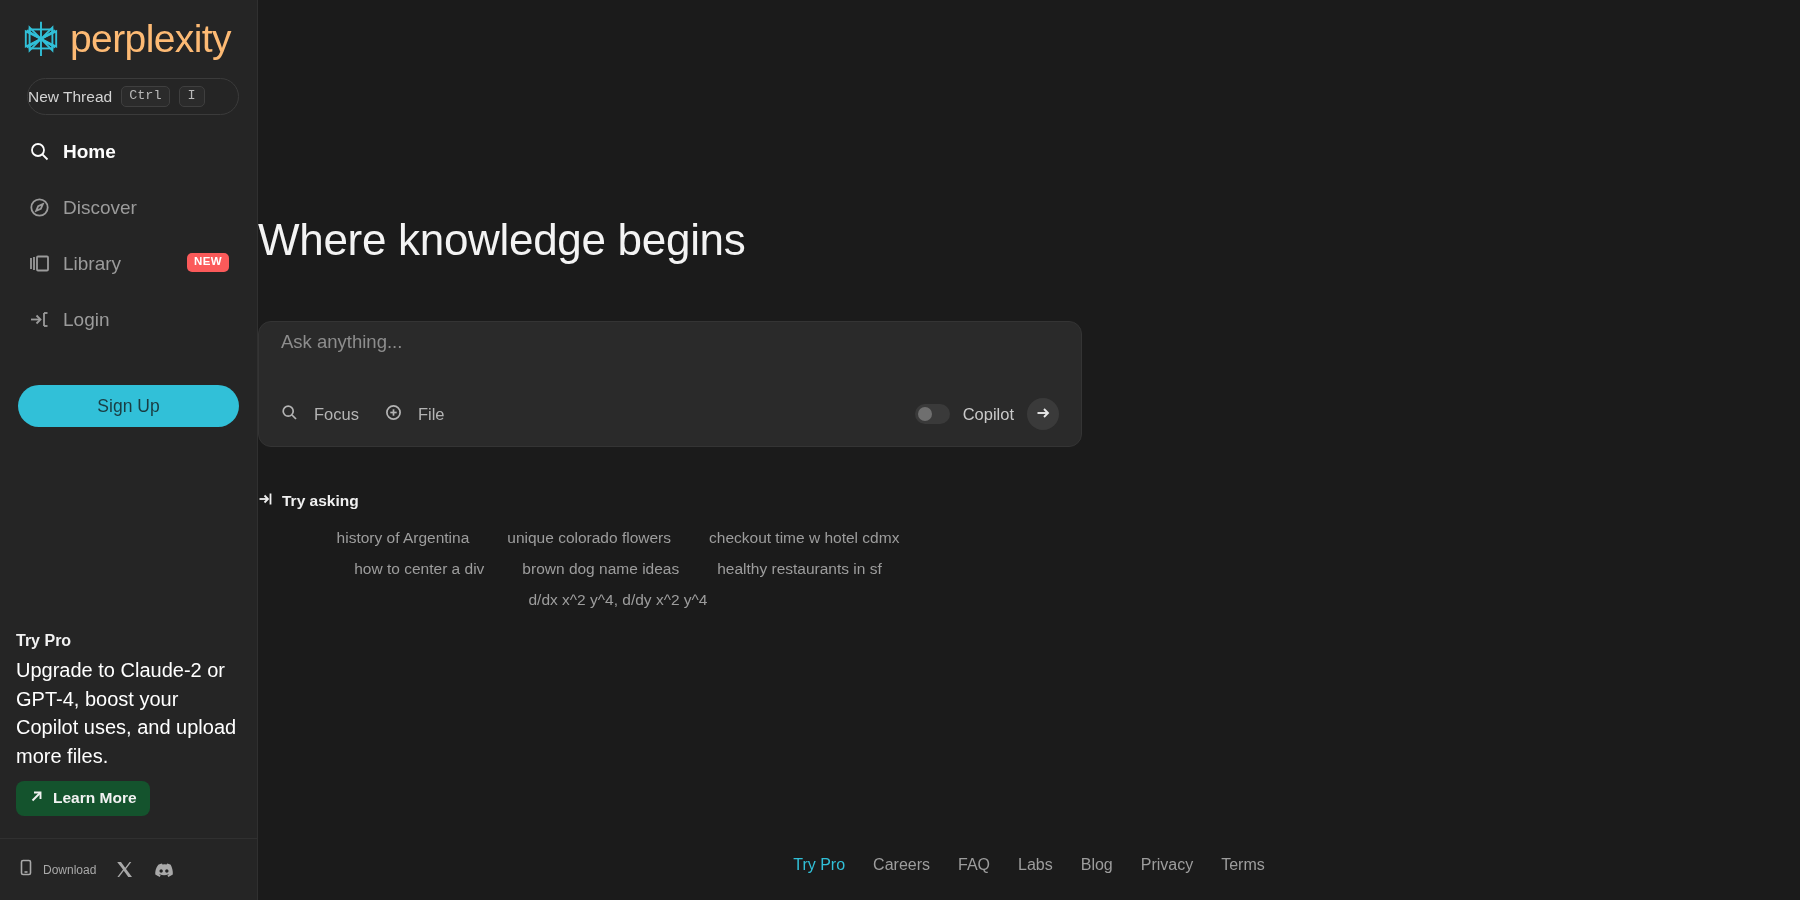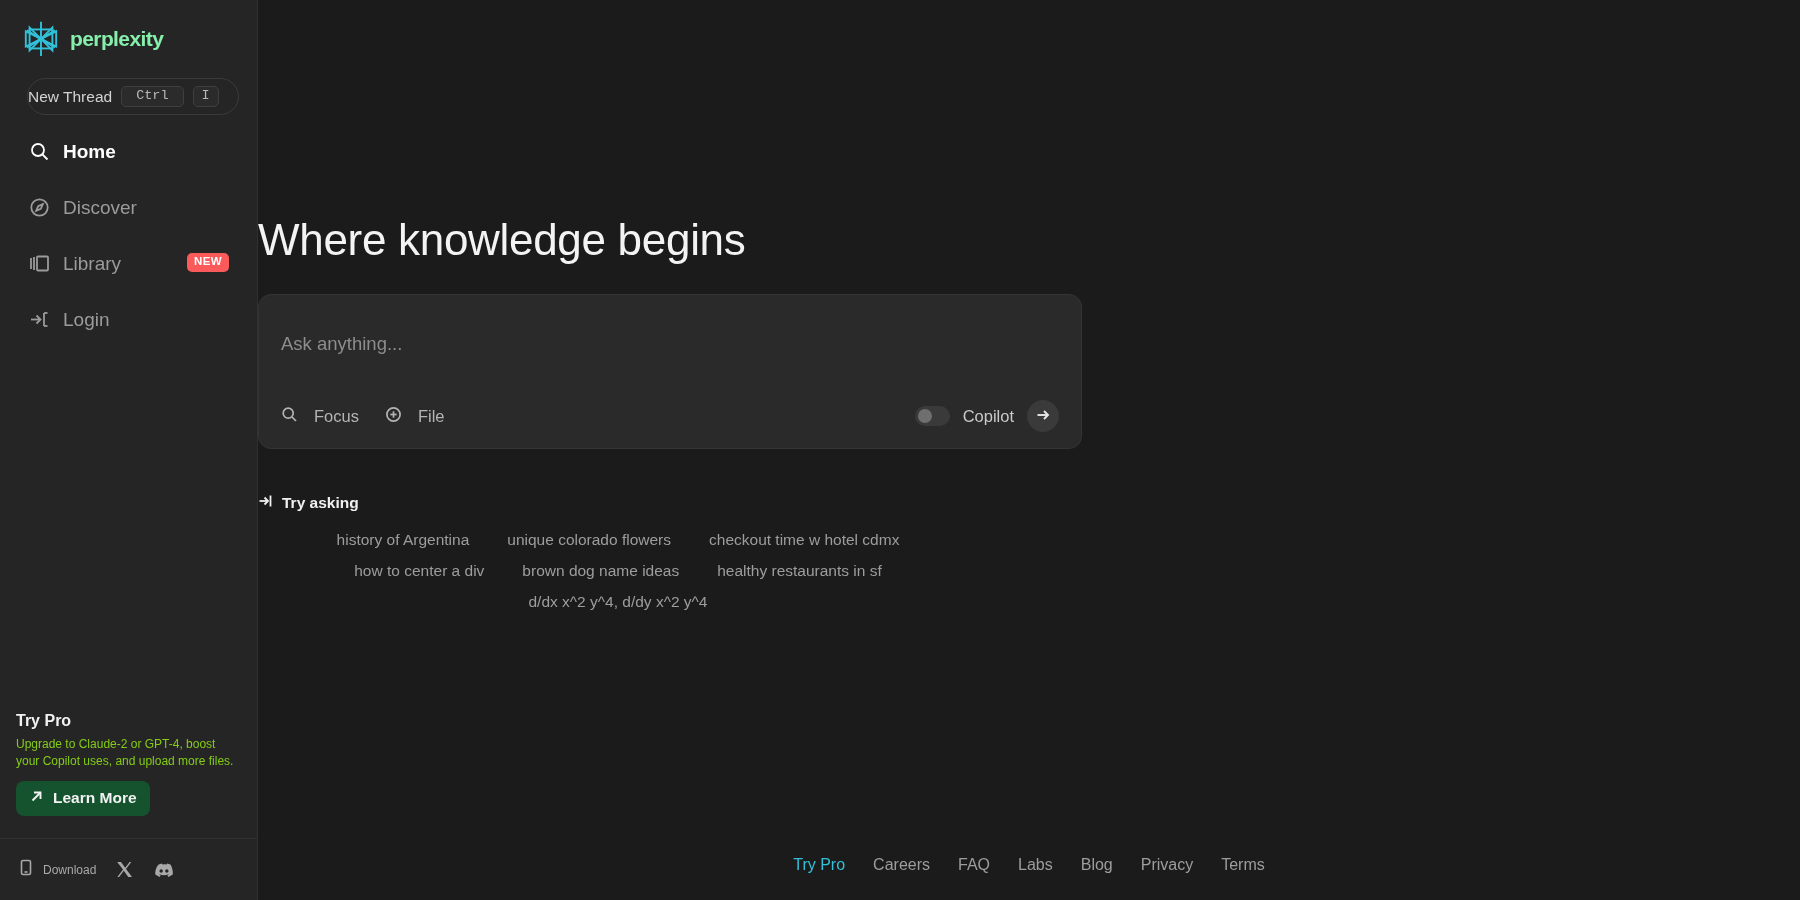--- a/index.html
+++ b/index.html
@@ -31,24 +31,24 @@
 
   .brand {
     display: flex;
     align-items: center;
     gap: 10px;
     padding: 16px 0 0 22px;
     height: 62px;
   }
   .brand-logo { width: 38px; height: 40px; display: block; }
   .brand-word {
-    font-size: 21px;
-    font-weight: 700;
+    font-size: 39px;
+    font-weight: 400;
     letter-spacing: -0.6px;
-    color: #86efac;
+    color: #fdba74;
   }
 
   .new-thread {
     margin: 16px 18px 0 27px;
     height: 37px;
     border: 1px solid #3b3b3b;
     border-radius: 19px;
     display: flex;
     align-items: center;
     gap: 9px;
@@ -59,21 +59,21 @@
     font-size: 15.5px;
     color: #d3d3d3;
     font-weight: 400;
   }
   .keycap {
     font-family: "Liberation Mono", monospace;
     font-size: 13.5px;
     color: #b9b9b9;
     border: 1px solid #3f3f3f;
     border-radius: 5px;
-    padding: 2px 14px 3px;
+    padding: 2px 7px 3px;
     line-height: 1;
     background: #2b2b2b;
   }
   .keycap.single { padding: 2px 8px 3px; }
 
   .nav { margin-top: 26px; }
   .nav-item {
     height: 56px;
     display: flex;
     align-items: flex-start;
@@ -127,23 +127,23 @@
     padding: 0 18px 0 16px;
     margin-bottom: 22px;
   }
   .tp-title {
     font-size: 16px;
     font-weight: 700;
     color: #f2f2f2;
     margin-bottom: 6px;
   }
   .tp-desc {
-    font-size: 12px;
+    font-size: 20px;
     line-height: 1.42;
-    color: #84cc16;
+    color: #ffffff;
   }
   .learn-more {
     margin-top: 11px;
     display: inline-flex;
     align-items: center;
     gap: 9px;
     background: #14532d;
     border: none;
     border-radius: 8px;
     padding: 8px 13px 9px;
@@ -194,26 +194,26 @@
   .headline {
     margin-top: 215px;
     font-size: 44px;
     font-weight: 400;
     color: #f3f3f3;
     letter-spacing: -0.3px;
     text-align: center;
   }
 
   .askbox {
-    margin-top: 29px;
+    margin-top: 56px;
     width: 824px;
     background: #2a2a2a;
     border: 1px solid #343434;
     border-radius: 13px;
-    padding: 38px 22px 16px 22px;
+    padding: 9px 22px 16px 22px;
     display: flex;
     flex-direction: column;
   }
   .ask-input {
     background: transparent;
     border: none;
     outline: none;
     color: #e6e6e6;
     font-size: 18.5px;
     font-family: "Liberation Sans", sans-serif;
@@ -391,20 +391,21 @@
             <path d="M15 4 L15 17"></path>
             <path d="M15 4 L18.5 4"></path>
             <path d="M15 17 L18.5 17"></path>
           </svg>
       </span>
       <span class="nav-label">Login</span>
     </div>
 
   </nav>
 
+  <button class="signup-btn">Sign Up</button>
 
   <div class="sidebar-spacer"></div>
 
   <div class="try-pro">
     <div class="tp-title">Try Pro</div>
     <div class="tp-desc">Upgrade to Claude-2 or GPT-4, boost your Copilot uses, and upload more files.</div>
     <button class="learn-more">
       <span>
         <svg viewBox="0 0 15 15">
             <path d="M3.5 11.5 L11.5 3.5"></path>

